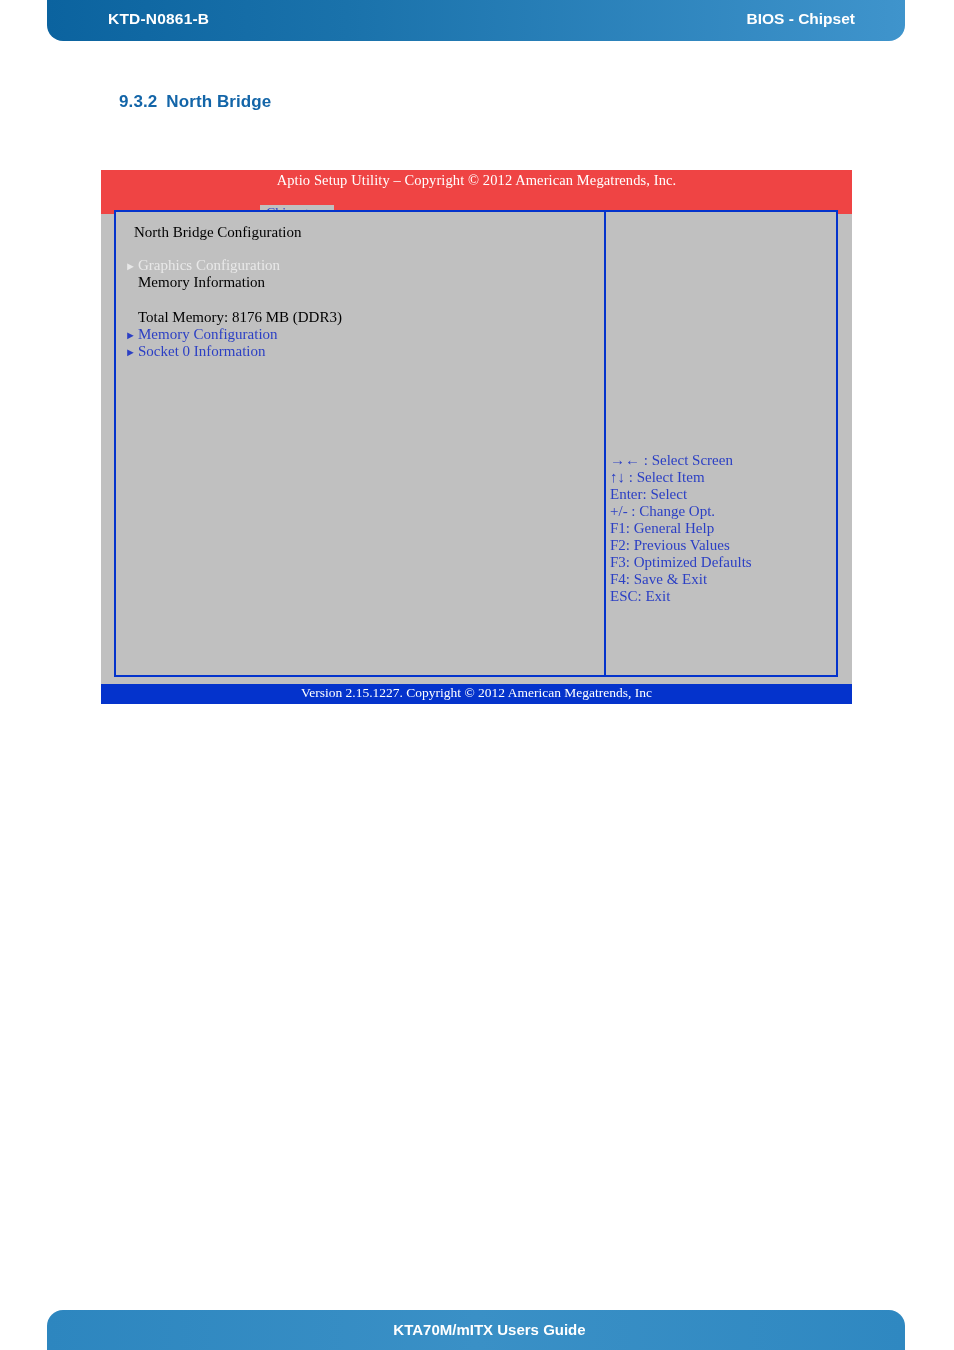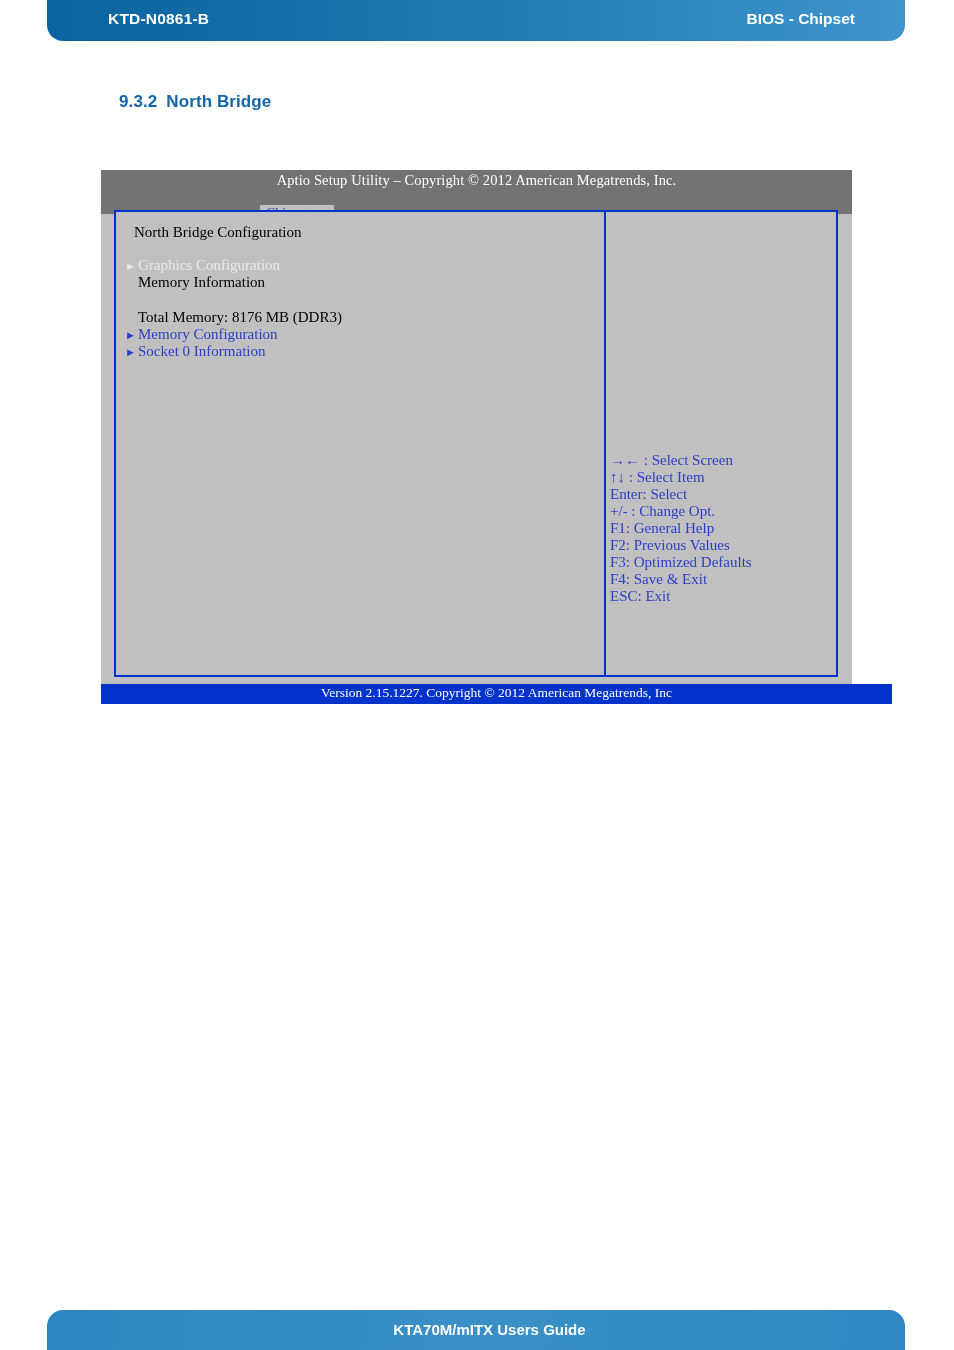--- a/index.html
+++ b/index.html
@@ -94,21 +94,21 @@
     width: 751px;
     height: 534px;
     background: #c0c0c0;
     font-family: "Liberation Serif", serif;
   }
   .bios-titlebar {
     position: absolute;
     left: 0; top: 0;
     width: 751px;
     height: 44px;
-    background: #737373;
+    background: #ef4444;
   }
   .bios-title {
     position: absolute;
     left: 0; right: 0;
     top: 2px;
     text-align: center;
     color: #ffffff;
     font-size: 14.5px;
     letter-spacing: .1px;
   }
@@ -223,21 +223,20 @@
     white-space: nowrap;
   }
 
   .bios-versionbar {
     position: absolute;
     left: 0;
     top: 514px;
     width: 751px;
     height: 20px;
     background: #0433cc;
-    padding-left: 40px;
   }
   .bios-version {
     position: absolute;
     left: 0; right: 0;
     top: 1px;
     text-align: center;
     color: #ffffff;
     font-size: 13.5px;
   }
 </style>

